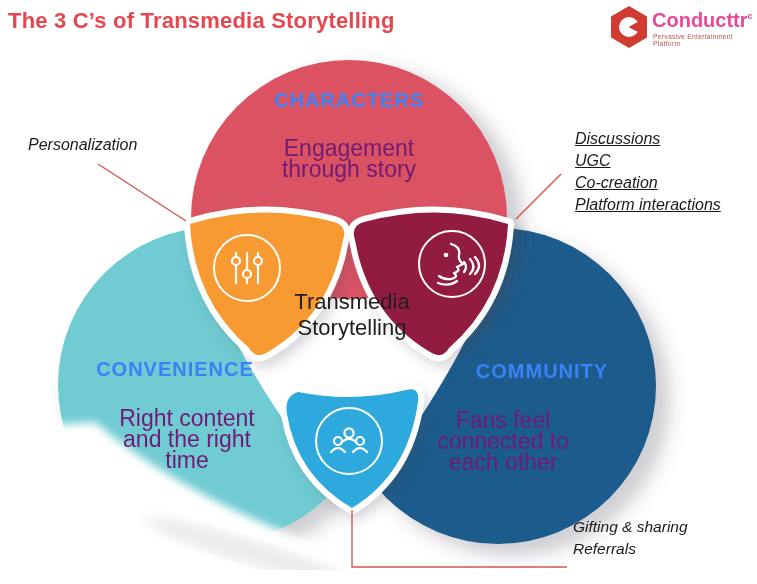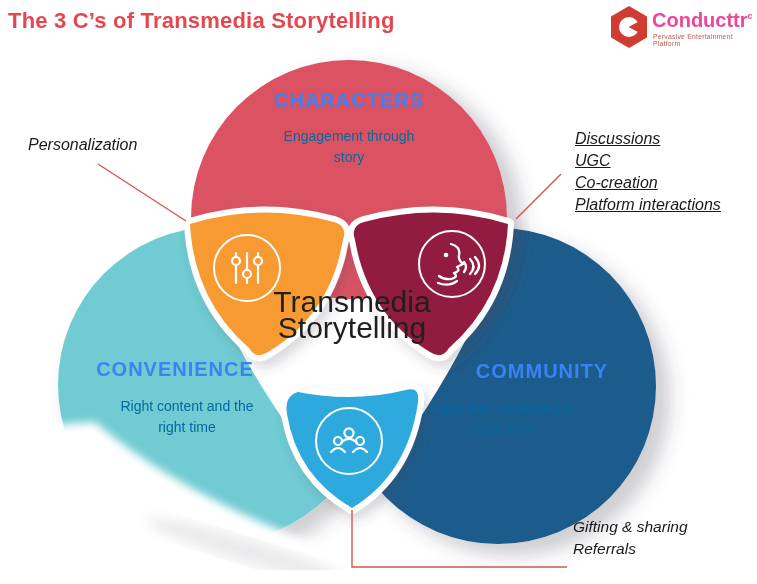--- a/index.html
+++ b/index.html
@@ -6,28 +6,28 @@
   #canvas{position:relative;width:757px;height:570px;background:#ffffff;overflow:hidden;
           font-family:"Liberation Sans",sans-serif;}
   #venn-svg{position:absolute;left:0;top:0;}
   .abs{position:absolute;}
   .page-title{left:8px;top:8px;font-size:22px;font-weight:700;color:#E5464F;letter-spacing:.2px;}
   .logo-wrap{left:606px;top:4px;width:150px;height:46px;}
   .logo-text{left:652px;top:9px;font-size:20px;font-weight:700;color:#ec4899;}
   .logo-sup{font-size:9px;vertical-align:super;}
   .logo-tagline{left:653px;top:33px;font-size:6.8px;color:#C0564E;letter-spacing:.25px;}
   .circle-label{font-size:20px;font-weight:600;color:#3b82f6;letter-spacing:1px;text-align:center;}
-  .circle-desc{font-size:14px;line-height:21px;color:#0369a1;text-align:center;font-weight:400;}
+  .circle-desc{font-size:23px;line-height:21px;color:#701a75;text-align:center;font-weight:400;margin-top:12px;}
   .lbl-characters{left:239px;top:89px;width:220px;}
   .desc-characters{left:279px;top:126px;width:140px;}
   .lbl-convenience{left:65px;top:358px;width:220px;}
   .desc-convenience{left:112px;top:396px;width:150px;}
   .lbl-community{left:432px;top:360px;width:220px;}
   .desc-community{left:423px;top:398px;width:160px;}
-  .center-label{left:252px;top:289px;width:200px;text-align:center;font-size:30px;line-height:26px;
+  .center-label{left:252px;top:289px;width:200px;text-align:center;font-size:22px;line-height:26px;
                 color:#1F1F1F;font-weight:400;}
   .annot{font-style:italic;color:#1a1a1a;font-size:16px;line-height:22px;}
   .annot-left{left:8px;top:134px;margin-left:20px;}
   .annot-right{left:575px;top:128px;text-decoration:underline;}
   .annot-bottom{left:573px;top:516px;font-size:15.5px;line-height:22px;}
 </style>
 </head>
 <body>
 
 <div id="canvas">

